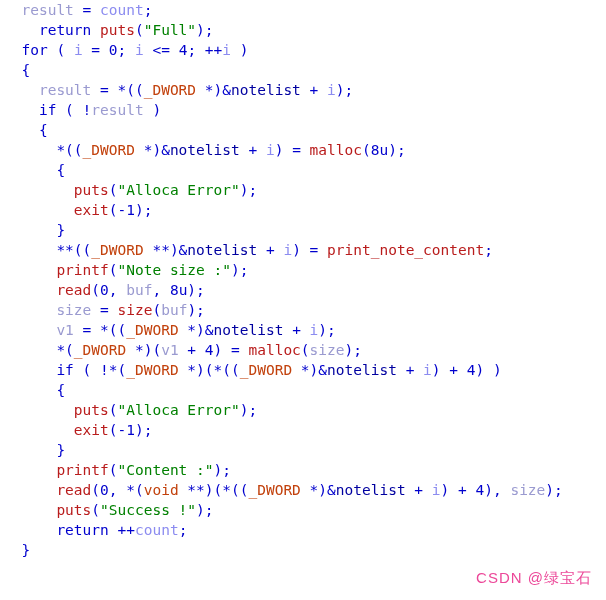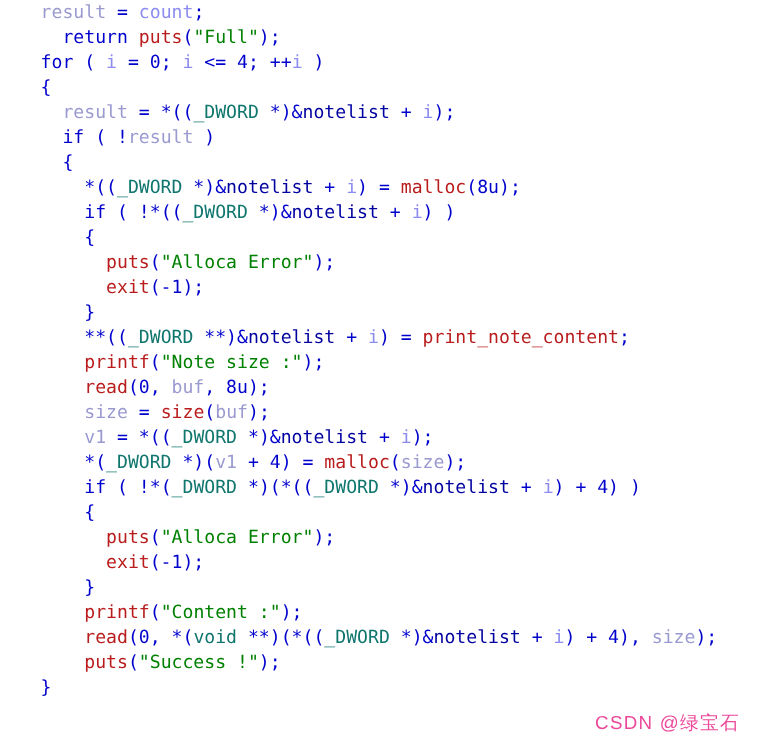--- a/index.html
+++ b/index.html
@@ -22,29 +22,28 @@
     padding: 0;
     box-sizing: border-box;
   }
   .code-line {
     height: 20px;
     line-height: 20px;
     font-size: 14.5px;
     white-space: pre;
     padding-left: 4px;
     letter-spacing: 0px;
-    margin-left: 11px;
   }
   .tok { white-space: pre; }
   
   .t-plain    { color: #0000cd; }
   .t-keyword  { color: #0000cd; }
   .t-func     { color: #b91c1c; }
   .t-string   { color: #008000; }
-  .t-type     { color: #0f766e; }
+  .t-type     { color: #c2410c; }
   .t-var      { color: #9a9ad0; }
   .t-global   { color: #0000a0; font-weight: normal; }
   .t-loopvar  { color: #8c8cf0; }
 
   #watermark {
     position: absolute;
     right: 14px;
     bottom: 12px;
     font-family: "Liberation Sans", sans-serif;
     font-size: 15px;
@@ -60,35 +59,35 @@
 <div id="code-view">
   <div id="code-lines">
       <div class="code-line"><span class="tok t-plain">  </span><span class="tok t-var">result</span><span class="tok t-plain"> = </span><span class="tok t-loopvar">count</span><span class="tok t-plain">;</span></div>
       <div class="code-line"><span class="tok t-plain">    </span><span class="tok t-keyword">return</span><span class="tok t-plain"> </span><span class="tok t-func">puts</span><span class="tok t-plain">(</span><span class="tok t-string">"Full"</span><span class="tok t-plain">);</span></div>
       <div class="code-line"><span class="tok t-plain">  </span><span class="tok t-keyword">for</span><span class="tok t-plain"> ( </span><span class="tok t-loopvar">i</span><span class="tok t-plain"> = 0; </span><span class="tok t-loopvar">i</span><span class="tok t-plain"> &lt;= 4; ++</span><span class="tok t-loopvar">i</span><span class="tok t-plain"> )</span></div>
       <div class="code-line"><span class="tok t-plain">  {</span></div>
       <div class="code-line"><span class="tok t-plain">    </span><span class="tok t-var">result</span><span class="tok t-plain"> = *((</span><span class="tok t-type">_DWORD</span><span class="tok t-plain"> *)&amp;</span><span class="tok t-global">notelist</span><span class="tok t-plain"> + </span><span class="tok t-loopvar">i</span><span class="tok t-plain">);</span></div>
       <div class="code-line"><span class="tok t-plain">    </span><span class="tok t-keyword">if</span><span class="tok t-plain"> ( !</span><span class="tok t-var">result</span><span class="tok t-plain"> )</span></div>
       <div class="code-line"><span class="tok t-plain">    {</span></div>
       <div class="code-line"><span class="tok t-plain">      *((</span><span class="tok t-type">_DWORD</span><span class="tok t-plain"> *)&amp;</span><span class="tok t-global">notelist</span><span class="tok t-plain"> + </span><span class="tok t-loopvar">i</span><span class="tok t-plain">) = </span><span class="tok t-func">malloc</span><span class="tok t-plain">(8u);</span></div>
-      <div class="code-line"><span class="tok t-plain">      </span><span class="tok t-keyword">if</span><span class="tok t-plain"> ( !*((</span><span class="tok t-type">_DWORD</span><span class="tok t-plain"> *)&amp;</span><span class="tok t-global">notelist</span><span class="tok t-plain"> + </span><span class="tok t-loopvar">i</span><span class="tok t-plain">) )</span></div>
       <div class="code-line"><span class="tok t-plain">      {</span></div>
       <div class="code-line"><span class="tok t-plain">        </span><span class="tok t-func">puts</span><span class="tok t-plain">(</span><span class="tok t-string">"Alloca Error"</span><span class="tok t-plain">);</span></div>
       <div class="code-line"><span class="tok t-plain">        </span><span class="tok t-func">exit</span><span class="tok t-plain">(-1);</span></div>
       <div class="code-line"><span class="tok t-plain">      }</span></div>
       <div class="code-line"><span class="tok t-plain">      **((</span><span class="tok t-type">_DWORD</span><span class="tok t-plain"> **)&amp;</span><span class="tok t-global">notelist</span><span class="tok t-plain"> + </span><span class="tok t-loopvar">i</span><span class="tok t-plain">) = </span><span class="tok t-func">print_note_content</span><span class="tok t-plain">;</span></div>
       <div class="code-line"><span class="tok t-plain">      </span><span class="tok t-func">printf</span><span class="tok t-plain">(</span><span class="tok t-string">"Note size :"</span><span class="tok t-plain">);</span></div>
       <div class="code-line"><span class="tok t-plain">      </span><span class="tok t-func">read</span><span class="tok t-plain">(0, </span><span class="tok t-var">buf</span><span class="tok t-plain">, 8u);</span></div>
       <div class="code-line"><span class="tok t-plain">      </span><span class="tok t-var">size</span><span class="tok t-plain"> = </span><span class="tok t-func">size</span><span class="tok t-plain">(</span><span class="tok t-var">buf</span><span class="tok t-plain">);</span></div>
       <div class="code-line"><span class="tok t-plain">      </span><span class="tok t-var">v1</span><span class="tok t-plain"> = *((</span><span class="tok t-type">_DWORD</span><span class="tok t-plain"> *)&amp;</span><span class="tok t-global">notelist</span><span class="tok t-plain"> + </span><span class="tok t-loopvar">i</span><span class="tok t-plain">);</span></div>
       <div class="code-line"><span class="tok t-plain">      *(</span><span class="tok t-type">_DWORD</span><span class="tok t-plain"> *)(</span><span class="tok t-var">v1</span><span class="tok t-plain"> + 4) = </span><span class="tok t-func">malloc</span><span class="tok t-plain">(</span><span class="tok t-var">size</span><span class="tok t-plain">);</span></div>
       <div class="code-line"><span class="tok t-plain">      </span><span class="tok t-keyword">if</span><span class="tok t-plain"> ( !*(</span><span class="tok t-type">_DWORD</span><span class="tok t-plain"> *)(*((</span><span class="tok t-type">_DWORD</span><span class="tok t-plain"> *)&amp;</span><span class="tok t-global">notelist</span><span class="tok t-plain"> + </span><span class="tok t-loopvar">i</span><span class="tok t-plain">) + 4) )</span></div>
       <div class="code-line"><span class="tok t-plain">      {</span></div>
       <div class="code-line"><span class="tok t-plain">        </span><span class="tok t-func">puts</span><span class="tok t-plain">(</span><span class="tok t-string">"Alloca Error"</span><span class="tok t-plain">);</span></div>
       <div class="code-line"><span class="tok t-plain">        </span><span class="tok t-func">exit</span><span class="tok t-plain">(-1);</span></div>
       <div class="code-line"><span class="tok t-plain">      }</span></div>
       <div class="code-line"><span class="tok t-plain">      </span><span class="tok t-func">printf</span><span class="tok t-plain">(</span><span class="tok t-string">"Content :"</span><span class="tok t-plain">);</span></div>
       <div class="code-line"><span class="tok t-plain">      </span><span class="tok t-func">read</span><span class="tok t-plain">(0, *(</span><span class="tok t-type">void</span><span class="tok t-plain"> **)(*((</span><span class="tok t-type">_DWORD</span><span class="tok t-plain"> *)&amp;</span><span class="tok t-global">notelist</span><span class="tok t-plain"> + </span><span class="tok t-loopvar">i</span><span class="tok t-plain">) + 4), </span><span class="tok t-var">size</span><span class="tok t-plain">);</span></div>
       <div class="code-line"><span class="tok t-plain">      </span><span class="tok t-func">puts</span><span class="tok t-plain">(</span><span class="tok t-string">"Success !"</span><span class="tok t-plain">);</span></div>
+      <div class="code-line"><span class="tok t-plain">      </span><span class="tok t-keyword">return</span><span class="tok t-plain"> ++</span><span class="tok t-loopvar">count</span><span class="tok t-plain">;</span></div>
       <div class="code-line"><span class="tok t-plain">  }</span></div>
     </div>
   <div id="watermark">CSDN @绿宝石</div>
 </div>
 
 </body></html>

